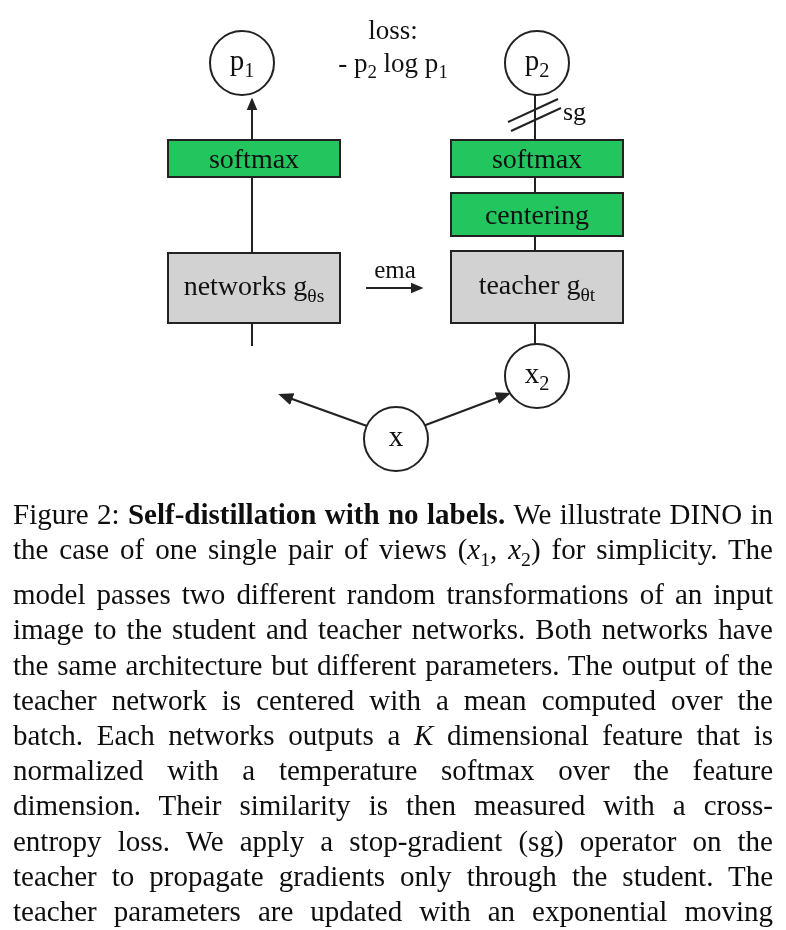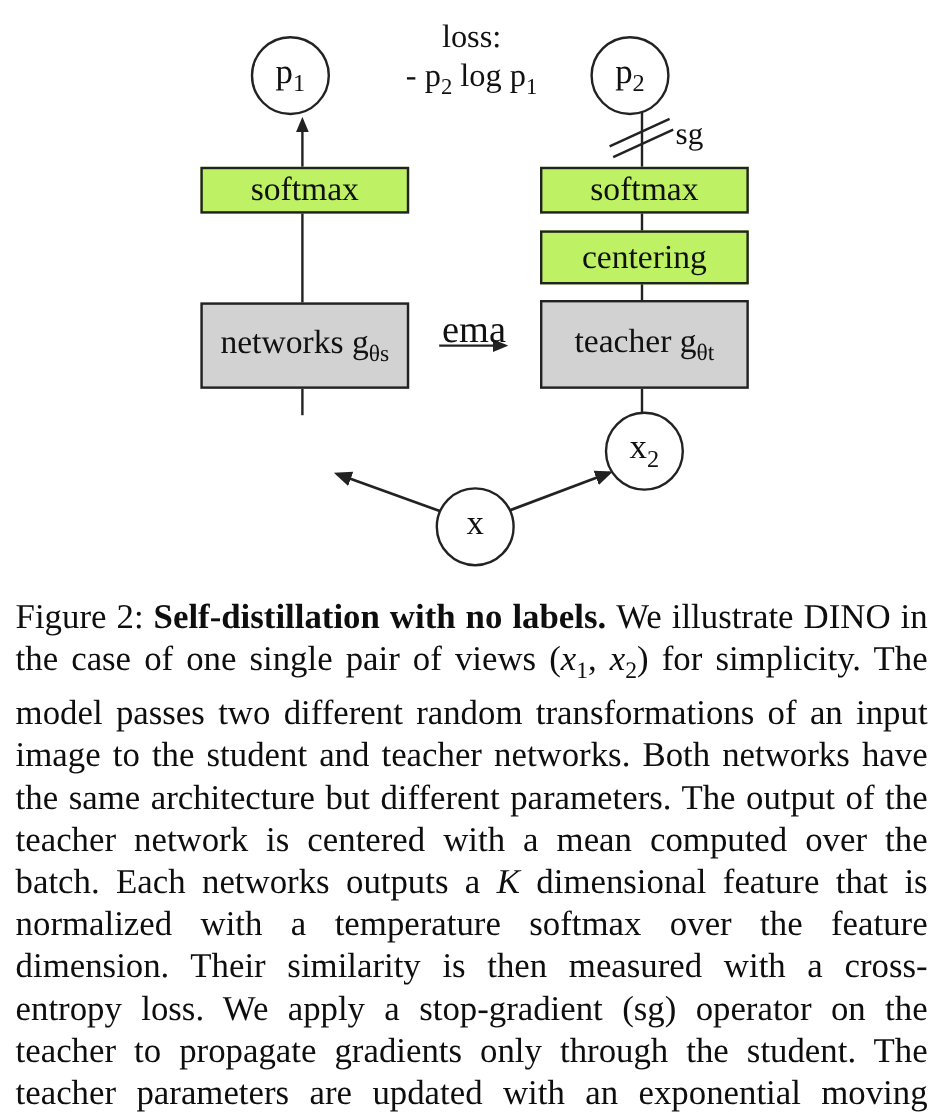--- a/index.html
+++ b/index.html
@@ -17,34 +17,34 @@
 
   .circle {
     position: absolute; width: 62px; height: 62px;
     border: 2px solid #222222; border-radius: 50%;
     background: #ffffff;
     display: flex; align-items: center; justify-content: center;
     font-size: 29px;
   }
   .box {
     position: absolute;
-    border: 2px solid #222222; background: #bef264;
+    border: 2px solid #222222; background: #22c55e;
     display: flex; align-items: center; justify-content: center;
     font-size: 28px;
   }
   .box.gray { background: #d2d2d2; }
   .cl { display: inline; white-space: nowrap; }
   sub { font-size: 0.7em; }
 
   .lossblock {
     position: absolute; left: 318px; top: 14px; width: 150px;
     text-align: center; font-size: 27px; line-height: 33px;
   }
   .lbl { position: absolute; }
-  .ema-lbl { left: 363px; top: 256px; width: 64px; text-align: center; font-size: 32px; }
+  .ema-lbl { left: 363px; top: 256px; width: 64px; text-align: center; font-size: 25px; }
   .sg-lbl  { left: 563px; top: 97px;  font-size: 26px; }
 
   
   .caption {
     position: absolute; left: 13px; top: 497px; width: 760px;
     font-size: 29px; line-height: 35.2px;
     text-align: justify; color: #0e0e0e;
   }
   .caption .b { font-weight: 700; }
   .caption .i { font-style: italic; }
@@ -84,21 +84,21 @@
     </svg>
 
     <div class="lossblock">
       <div>loss:</div>
       <div><span>- p</span><sub>2</sub><span> log p</span><sub>1</sub></div>
     </div>
 
     <div class="circle" style="left:209px;top:30px">
       <span class="cl"><span>p</span><sub>1</sub></span>
     </div>
-    <div class="circle" style="left:492px;top:30px">
+    <div class="circle" style="left:504px;top:30px">
       <span class="cl"><span>p</span><sub>2</sub></span>
     </div>
     <div class="circle" style="left:504px;top:343px">
       <span class="cl"><span>x</span><sub>2</sub></span>
     </div>
     <div class="circle" style="left:363px;top:406px">
       <span class="cl"><span>x</span><sub></sub></span>
     </div>
 
     <div class="box" style="left:167px;top:139px;width:170px;height:35px">

